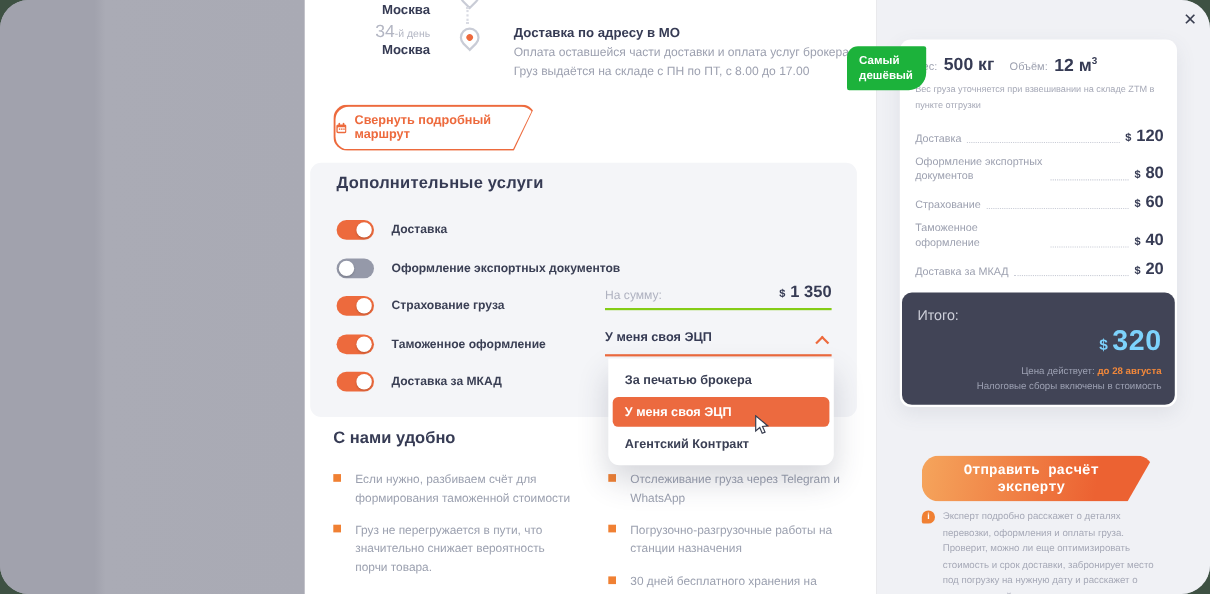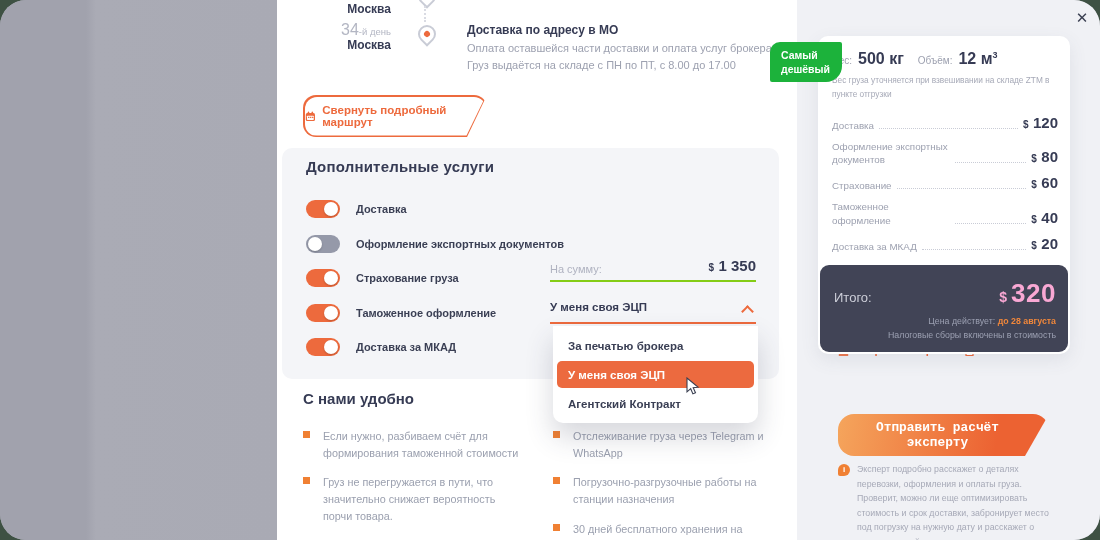--- a/index.html
+++ b/index.html
@@ -72,23 +72,23 @@
   .wv-val{font-size:16px;font-weight:bold;color:#363B54;margin-left:6px;}
   .wv-val sup{font-size:9px;}
   .wv-lab.second{margin-left:14px;}
   .wv-note{margin-top:6px;font-size:8.3px;color:#A6A9B7;line-height:1.6;}
   .price-list{margin-top:13px;}
   .p-row{display:flex;align-items:flex-end;margin-bottom:8px;}
   .p-lab{font-size:9.8px;color:#9DA1B0;line-height:1.35;max-width:118px;}
   .p-fill{flex:1;border-bottom:1.5px dotted #C9CCD6;margin:0 5px 3px 5px;}
   .p-val{white-space:nowrap;font-weight:bold;color:#363B54;}
   .total-card{margin:12px -10px 0 -12px;background:#414456;border-radius:9px;padding:13px 12px 12px 14px;}
-  .total-row{display:flex;align-items:baseline;}
+  .total-row{display:flex;align-items:baseline;flex-direction:column;}
   .total-lab{font-size:13px;color:#CDCFD9;}
-  .total-val{margin-left:auto;color:#f9a8d4;font-weight:bold;}
+  .total-val{margin-left:auto;color:#7dd3fc;font-weight:bold;}
   .total-val .cur{font-size:14px;margin-right:4px;}
   .total-val .big{font-size:26px;letter-spacing:.5px;}
   .validity{margin-top:7px;text-align:right;font-size:8.8px;color:#9CA0B2;}
   .validity b{color:#F0873B;}
   .tax-note{margin-top:4px;text-align:right;font-size:8.8px;color:#9CA0B2;}
   .links-row{position:absolute;left:838px;top:344px;width:211px;display:flex;justify-content:space-between;}
   .link{display:flex;align-items:center;gap:5px;font-size:11px;font-weight:bold;color:#ED6A3D;cursor:pointer;}
   .contact-input{position:absolute;left:838px;top:370px;width:209px;height:26px;border:none;outline:none;
                  border-bottom:1px solid #D9DBE3;background:transparent;font-size:11px;color:#3A3F54;
                  font-family:"Liberation Sans","DejaVu Sans",sans-serif;}

